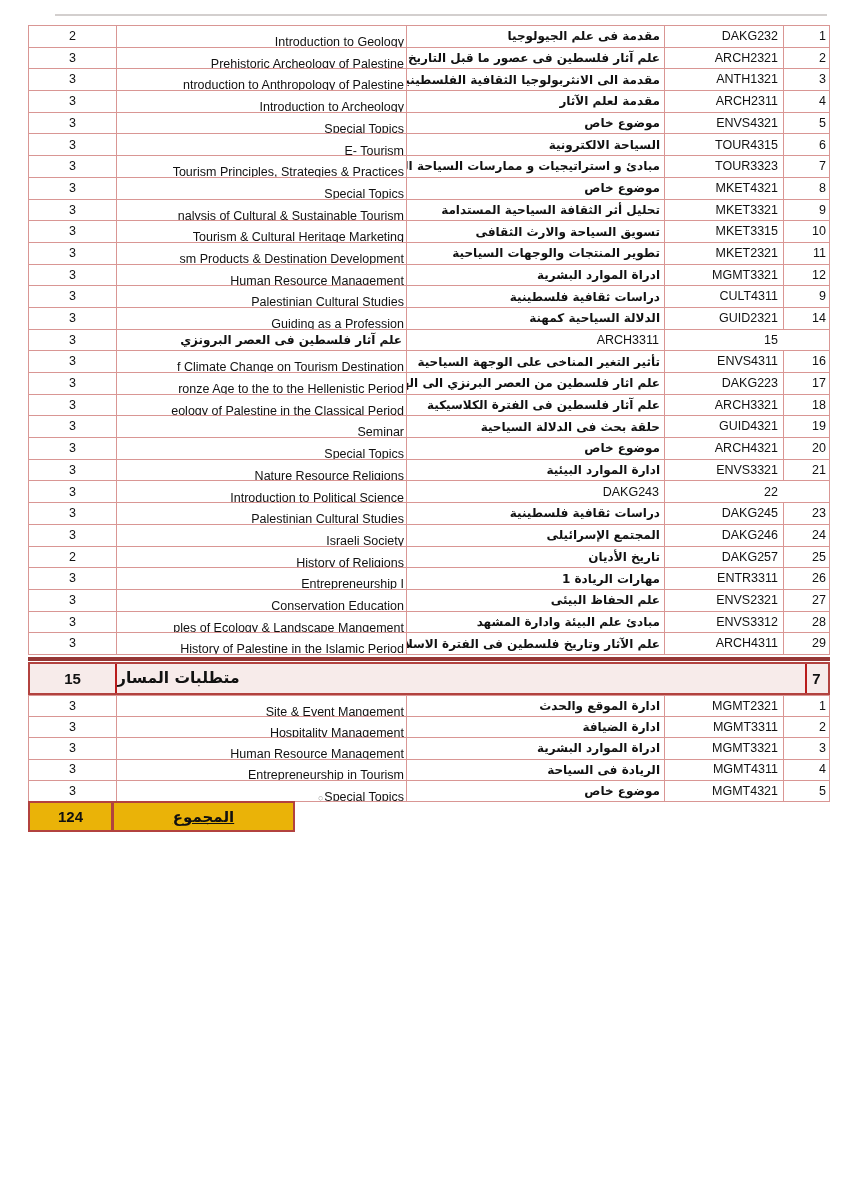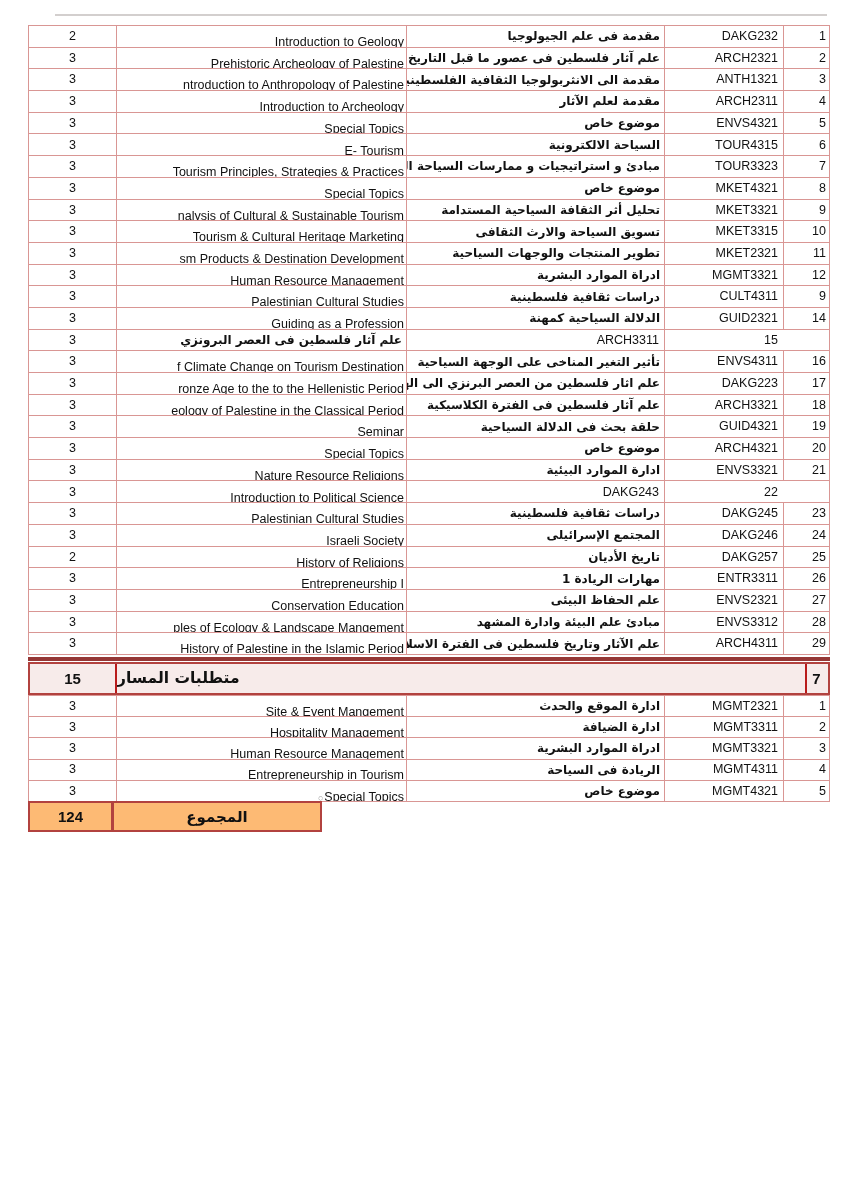--- a/index.html
+++ b/index.html
@@ -46,26 +46,26 @@
   .hcell{box-sizing:border-box;display:flex;align-items:center;overflow:hidden;white-space:nowrap;}
   .hcell + .hcell{border-left:2px solid #b91c1c;}
   .h-hours{justify-content:center;font-weight:bold;font-size:15px;}
   .h-title{
     justify-content:flex-end;padding-right:4px;font-weight:bold;font-size:15.5px;
     font-family:"DejaVu Sans", sans-serif;direction:rtl;
   }
   .h-num{justify-content:center;font-weight:bold;font-size:15px;}
   .total-wrap{position:absolute;left:28px;top:801px;display:flex;}
   .total-box{
-    box-sizing:border-box;height:31px;border:2px solid #b2423f;background:#fdba74;
+    box-sizing:border-box;height:31px;border:2px solid #b2423f;background:#eab308;
     display:flex;align-items:center;justify-content:center;font-weight:bold;
   }
   .total-hours{width:85px;font-size:15px;}
   .total-label{
-    width:210px;margin-left:-1px;font-size:15px;
+    width:183px;margin-left:-1px;font-size:15px;text-decoration:underline;
     font-family:"DejaVu Sans", sans-serif;direction:rtl;
   }
 </style>
 </head>
 <body>
 
 <div class="top-smudge"></div>
 
 <div class="tablewrap">
 

